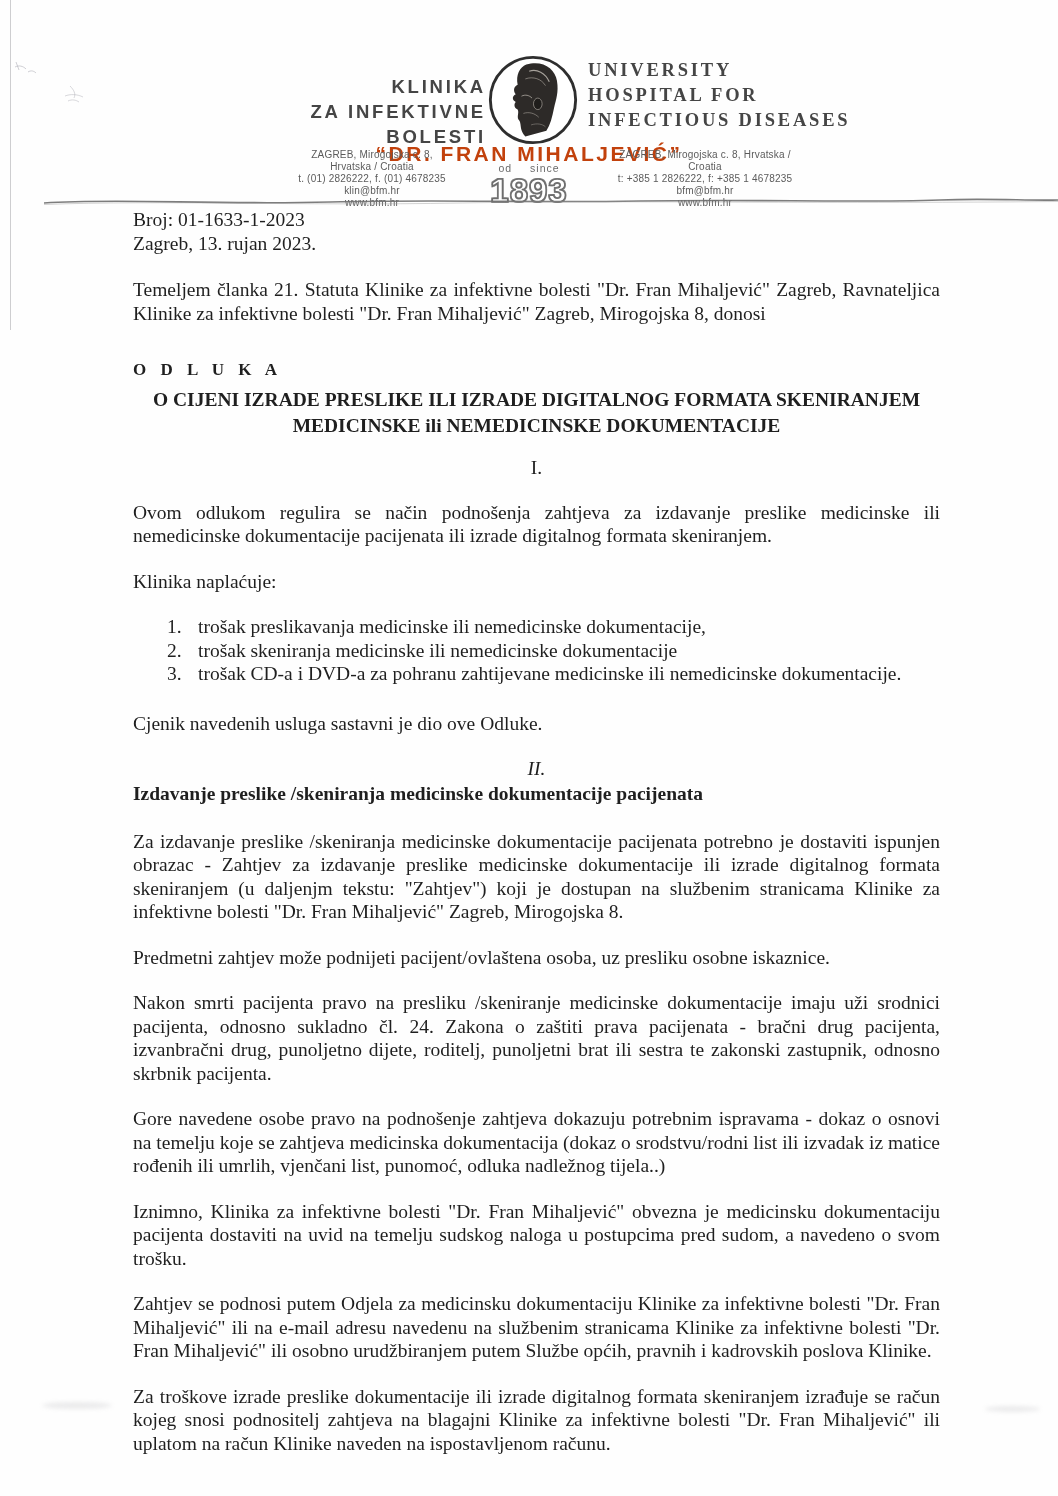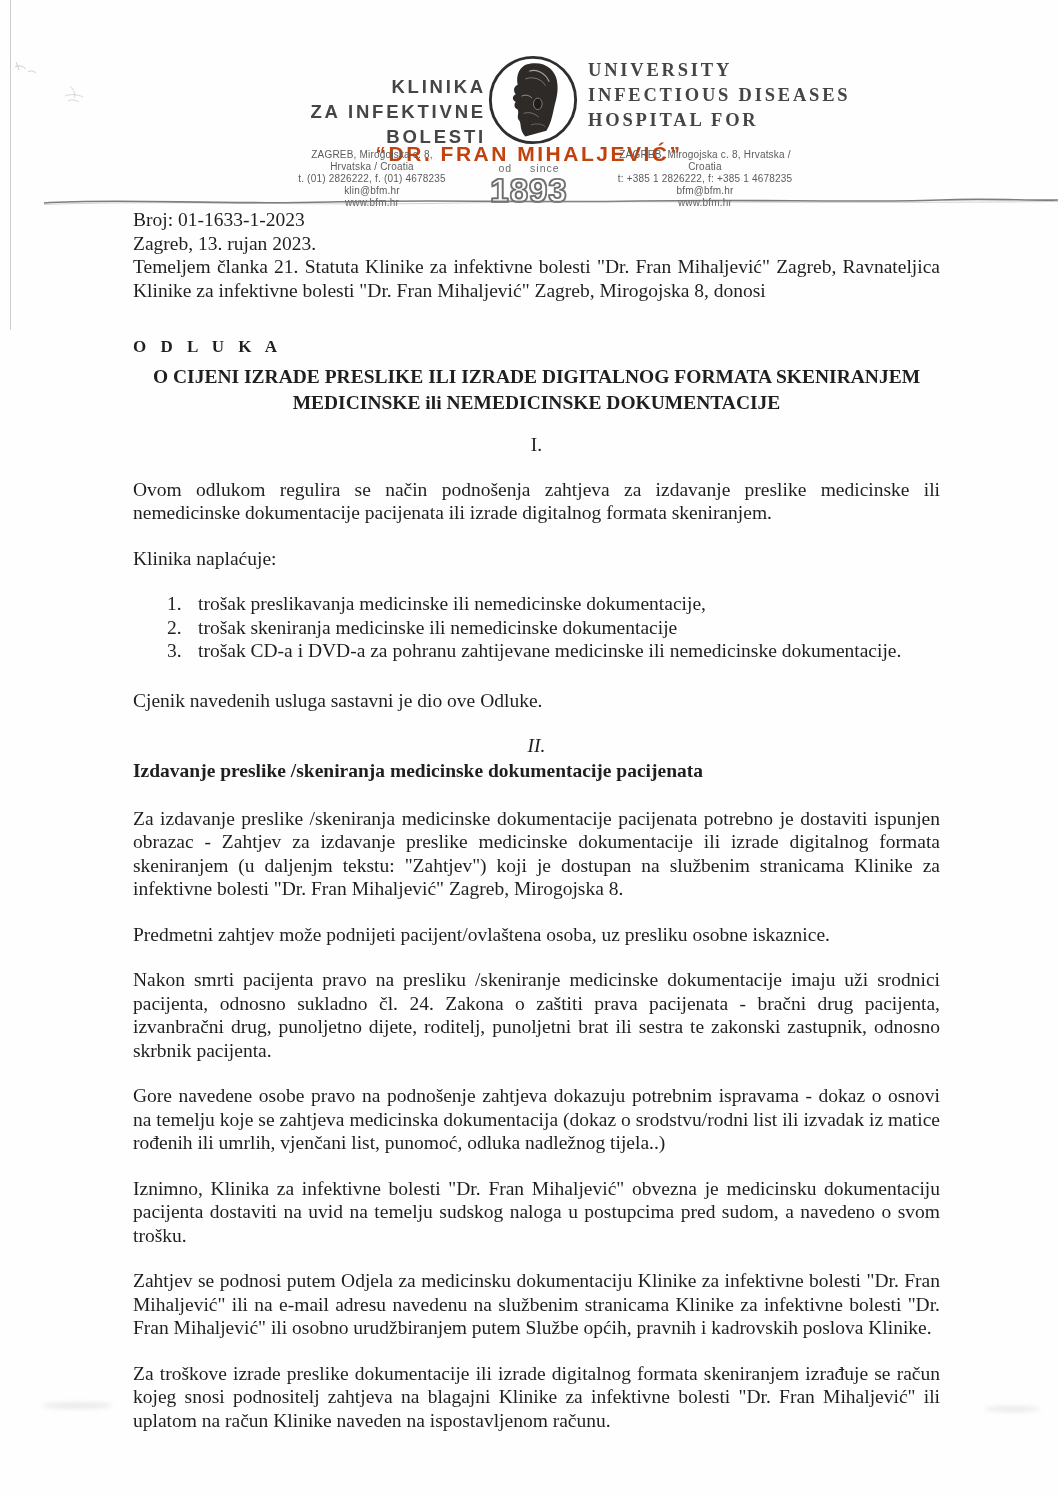--- a/index.html
+++ b/index.html
@@ -53,21 +53,21 @@
 
   .divider{position:absolute;top:194px;left:0;width:1058px;height:14px;}
 
   
   .doc{
     position:absolute;left:133px;top:208px;width:807px;
     font-size:19.5px;line-height:23.5px;text-align:justify;
   }
   .doc p{margin:0 0 22px;}
   .meta-line{text-align:left;line-height:23.5px;}
-  .meta-block{}
+  .meta-block{margin-bottom:23px;}
   .intro{margin-bottom:32px;}
   .title{
     font-weight:700;font-size:17px;letter-spacing:5px;
     margin:32px 0 4px;line-height:26px;
   }
   .subtitle{text-align:center;font-weight:700;font-size:19.5px;line-height:26px;margin:0;}
   .sec-label{text-align:center;margin:17px 0 21px;line-height:23.5px;}
   .sec-label.two{margin:6px 0 0;font-style:italic;}
   .sec-heading{font-weight:700;text-align:left;margin:0 0 24px;line-height:25px;}
   .num-list{margin:0 0 26px;}
@@ -104,22 +104,22 @@
       <path d="M40,26 C48,23 57,26 61,33" stroke="#b8b2aa" stroke-width="1" fill="none" opacity=".6"></path>
       <path d="M36,44 C40,42 44,43 47,46" stroke="#c9c3bb" stroke-width="1" fill="none" opacity=".7"></path>
       <path d="M38,62 C44,60 50,62 54,66" stroke="#b8b2aa" stroke-width="1" fill="none" opacity=".55"></path>
       <path d="M46,74 C52,72 58,73 61,76" stroke="#a8a29a" stroke-width="1" fill="none" opacity=".5"></path>
       <ellipse cx="53" cy="52" rx="4.5" ry="6" fill="#1e1c1a" stroke="#a8a29a" stroke-width=".8" opacity=".9"></ellipse>
     </svg>
   </div>
 
   <div class="hdr-title right">
     <div>UNIVERSITY</div>
+    <div>HOSPITAL FOR</div>
     <div>INFECTIOUS DISEASES</div>
-    <div>HOSPITAL FOR</div>
   </div>
 
   <div class="name-banner">“DR. FRAN MIHALJEVIĆ”</div>
 
   <div class="contact left">
     <div>ZAGREB, Mirogojska c. 8, Hrvatska / Croatia</div>
     <div>t. (01) 2826222, f. (01) 4678235</div>
     <div class="mailrow">
       <span>klin@bfm.hr</span><span>www.bfm.hr</span>
     </div>

